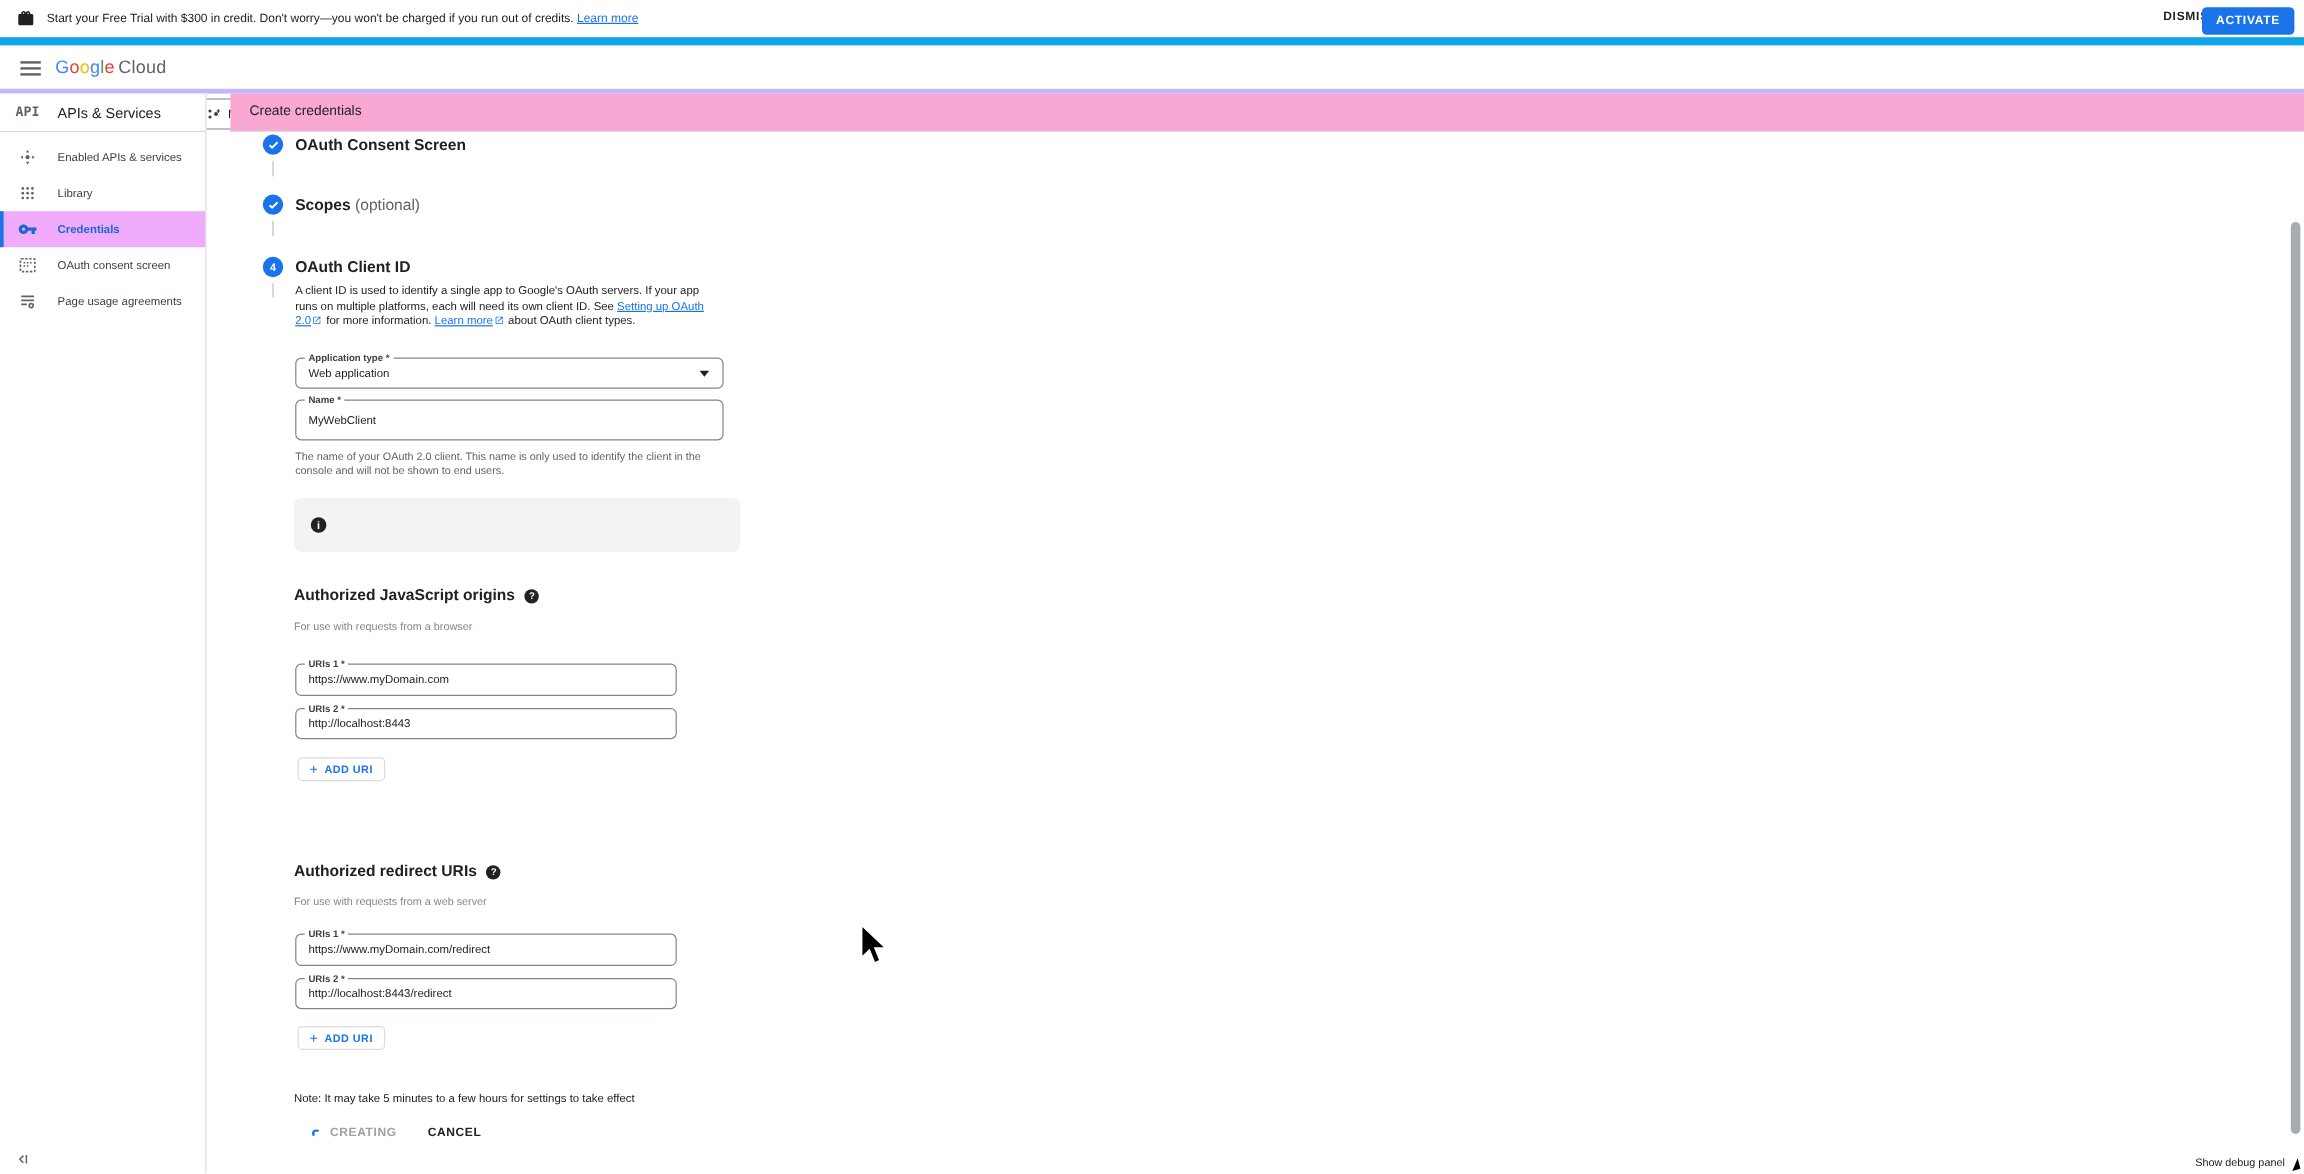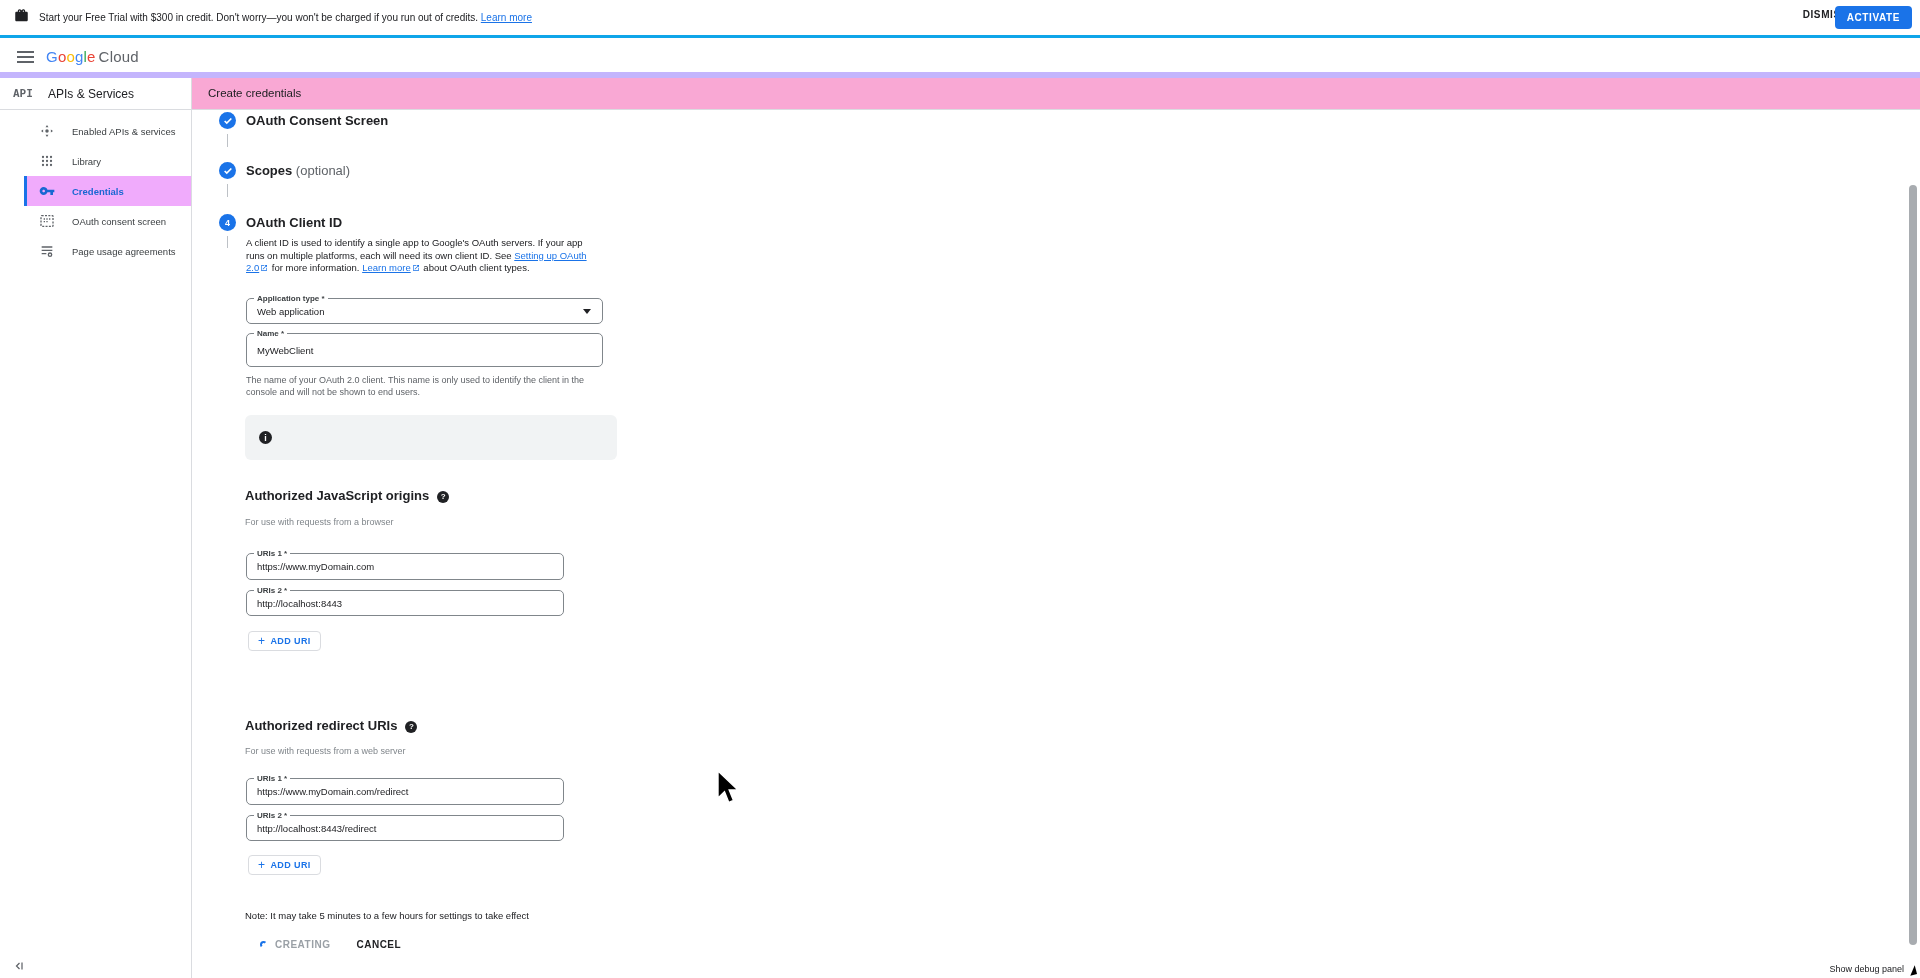--- a/index.html
+++ b/index.html
@@ -3,32 +3,32 @@
 <meta charset="utf-8">
 <style>
   * { margin:0; padding:0; box-sizing:border-box; }
   html,body { width:1920px; height:978px; }
   body {
     position:relative; overflow:hidden; background:#fff;
     font-family:"Liberation Sans", sans-serif; color:#202124;
   }
   
   .banner { position:absolute; left:0; top:0; right:0; height:38px; background:#fff;
-    border-bottom:3px solid #0ea5e9; display:flex; align-items:center; }
+    border-bottom:7px solid #0ea5e9; display:flex; align-items:center; }
   .banner .gift { position:absolute; left:14px; top:8px; }
   .banner .msg { position:absolute; left:39px; font-size:10px; color:#202124; }
   .banner .msg a { color:#1a73e8; text-decoration:underline; cursor:pointer; }
   .banner .dismiss { position:absolute; right:72px; top:9px; font-size:10px; font-weight:700;
     letter-spacing:.6px; color:#202124; background:none; border:none; cursor:pointer; }
   .banner .activate { position:absolute; right:8px; top:6px; font-size:10px; font-weight:700;
     letter-spacing:.6px; color:#fff; background:#1a73e8; border:none; border-radius:4px;
     padding:6px 12px; cursor:pointer; }
   
   .app-header { position:absolute; left:0; top:38px; right:0; height:40px; background:#fff;
-    border-bottom:6px solid #c4b5fd; }
+    border-bottom:4px solid #c4b5fd; }
   .hamburger { position:absolute; left:17px; top:13px; width:17px; cursor:pointer; }
   .hamburger span { display:block; height:2px; background:#5f6368; margin-bottom:3px; }
   .logo { position:absolute; left:46px; top:10px; font-size:15px; letter-spacing:.2px; cursor:pointer; }
   .lg-b{color:#4285F4}.lg-r{color:#EA4335}.lg-y{color:#FBBC05}.lg-g{color:#34A853}
   .lg-cloud{color:#5f6368; margin-left:3px;}
   .proj-chip { position:absolute; left:163px; top:44px; height:26px; width:210px;
     border:1px solid #80868b; border-radius:5px; display:flex; align-items:center;
     padding:0 8px; cursor:pointer; background:#fff; }
   .proj-chip .pname { font-size:10px; color:#202124; margin-left:6px; white-space:nowrap; }
   .caret-down { width:0; height:0; border-left:4px solid transparent; border-right:4px solid transparent;
@@ -49,27 +49,27 @@
     border-radius:50%; color:#5f6368; font-size:10px; font-weight:700; display:flex;
     align-items:center; justify-content:center; }
   .more-dots { left:1853px; top:47px; font-size:13px; color:#5f6368; letter-spacing:0; }
   .avatar { left:1878px; top:45px; width:25px; height:25px; border-radius:50%;
     background:#3c3228; overflow:hidden; position:absolute; }
   .avatar .head { position:absolute; left:7px; top:4px; width:11px; height:10px;
     border-radius:50%; background:#fdd663; }
   .avatar .body { position:absolute; left:4px; top:15px; width:17px; height:10px;
     border-radius:6px 6px 0 0; background:#b08900; }
   
-  .sidebar { position:absolute; left:0; top:78px; width:192px; bottom:0; background:#fff;
-    border-right:1px solid #dadce0;text-align:right; }
+  .sidebar { position:absolute; left:0; top:78px; width:172px; bottom:0; background:#fff;
+    border-right:1px solid #dadce0; }
   .side-head { height:32px; border-bottom:1px solid #dadce0; position:relative; }
   .side-head .api-glyph { position:absolute; left:13px; top:9px; font-family:"DejaVu Sans Mono", monospace;
     font-size:11px; font-weight:700; color:#5f6368; letter-spacing:0; }
   .side-head .stitle { position:absolute; left:48px; top:9px; font-size:12px; color:#202124; }
-  .side-items { margin-top:6px;margin-left:24px; }
+  .side-items { margin-top:6px; }
   .side-item { position:relative; height:30px; display:flex; align-items:center; cursor:pointer; }
   .side-item .sico { position:absolute; left:15px; top:7px; width:16px; height:16px; color:#5f6368; }
   .side-item .slabel { margin-left:48px; font-size:9.5px; color:#3c4043; }
   .side-item.selected { background:#f0abfc; }
   .side-item.selected::before { content:""; position:absolute; left:0; top:0; bottom:0;
     width:3px; background:#1a73e8; }
   .side-item.selected .slabel { color:#1967d2; font-weight:700; }
   .side-item.selected .sico { color:#1967d2; }
   
   .titlebar { position:absolute; left:192px; top:78px; right:0; height:32px;

